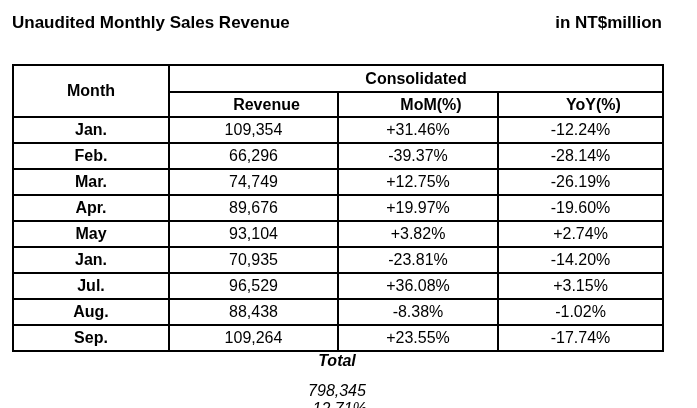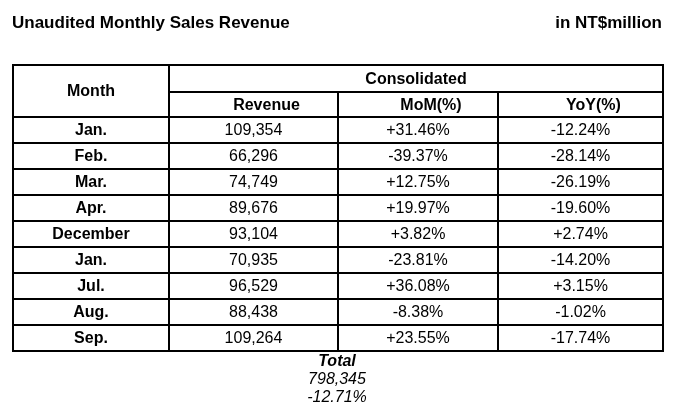--- a/index.html
+++ b/index.html
@@ -58,21 +58,21 @@
     height: 32px;
     align-items: center;
     flex-direction: column;
   }
   .total-row .cell {
     text-align: center;
     font-size: 16px;
     font-style: italic;
   }
   .total-row .c1 { width: 156px; font-weight: bold; }
-  .total-row .c2 { width: 169px; }
+  .total-row .c2 { width: 169px; margin-top: 12px; }
   .total-row .c3 { width: 160px; }
   .total-row .c4 { width: 165px; }
 </style>
 </head>
 <body>
 
 <div class="content">
 
   <div class="title-bar">
     <span class="doc-title">Unaudited Monthly Sales Revenue</span>
@@ -115,21 +115,21 @@
         <td>+12.75%</td>
         <td>-26.19%</td>
       </tr>
       <tr>
         <td class="month-cell">Apr.</td>
         <td>89,676</td>
         <td>+19.97%</td>
         <td>-19.60%</td>
       </tr>
       <tr>
-        <td class="month-cell">December</td>
+        <td class="month-cell">May</td>
         <td>93,104</td>
         <td>+3.82%</td>
         <td>+2.74%</td>
       </tr>
       <tr>
         <td class="month-cell">Jan.</td>
         <td>70,935</td>
         <td>-23.81%</td>
         <td>-14.20%</td>
       </tr>

